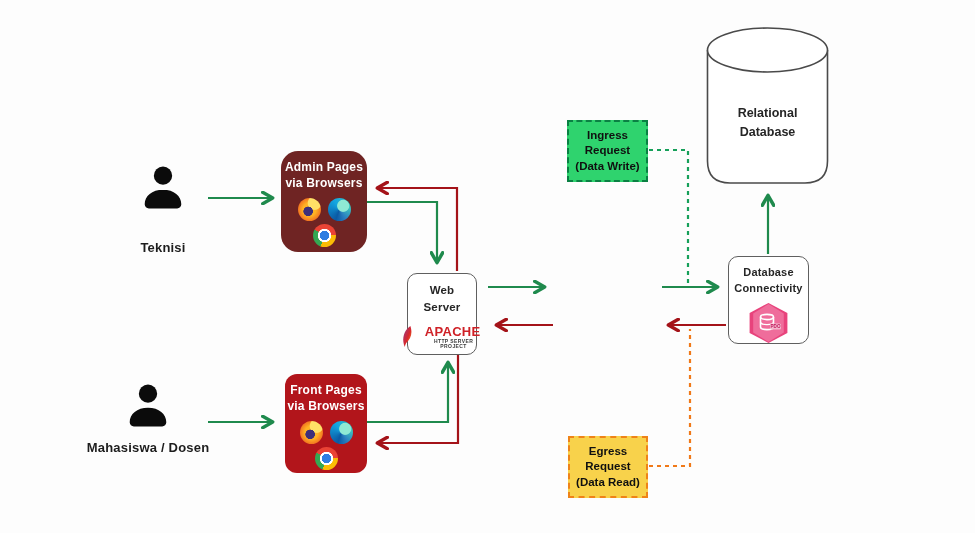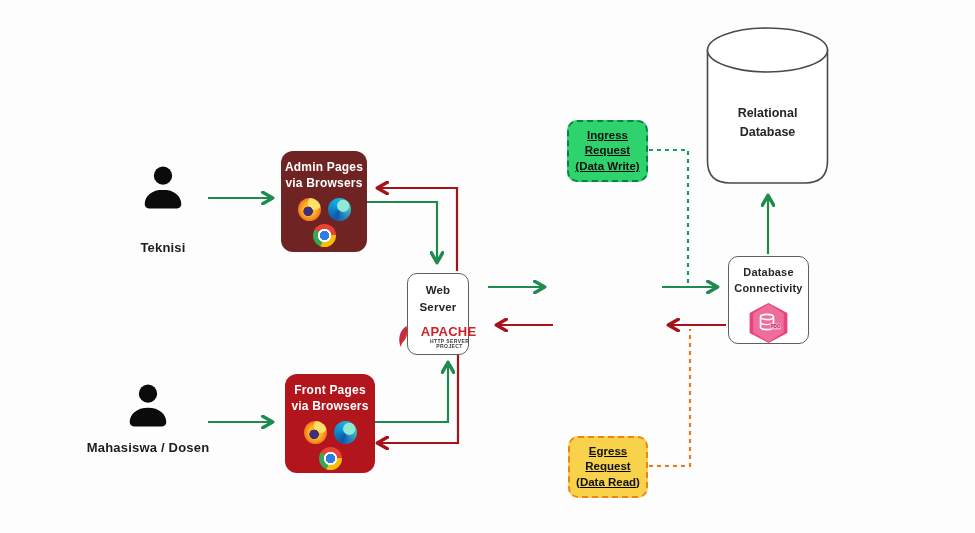--- a/index.html
+++ b/index.html
@@ -53,24 +53,23 @@
     color:#222;text-align:center;
   }
   .node .nt{font-size:11.5px;font-weight:700;line-height:1.45;color:#262626;letter-spacing:.2px;}
 
   .apache{display:flex;align-items:center;gap:12px;margin-top:8px;}
   .apache-txt{display:flex;flex-direction:column;align-items:flex-start;line-height:1;}
   .apache-name{font-size:13px;font-weight:700;color:#cf2127;letter-spacing:.3px;}
   .apache-sub{font-size:5px;font-weight:700;color:#3a3a3a;letter-spacing:.4px;margin-top:1px;}
 
   .callout{
-    border-radius:10px;box-sizing:border-box;
+    border-radius:0;box-sizing:border-box;
     display:flex;flex-direction:column;align-items:center;justify-content:center;
     text-align:center;
-    text-decoration:underline;
   }
   .callout .ct{font-size:11.5px;font-weight:700;color:#101010;line-height:1.35;}
   .callout.ingress{background:var(--ingress-bg,#2fd36e);border:2px dashed var(--ingress-border,#0a8043);}
   .callout.egress{background:var(--egress-bg,#f8d24b);border:2px dashed var(--egress-border,#ef8318);}
 
   .cyl-label{position:absolute;left:0;right:0;text-align:center;font-size:12.5px;font-weight:700;color:#262626;line-height:1.5;}
 
   .pdo-hex{
     width:42px;height:46px;margin-top:6px;
     clip-path:polygon(50% 0,95% 25%,95% 75%,50% 100%,5% 75%,5% 25%);
@@ -127,49 +126,49 @@
   </div>
 
   <div class="abs actor" style="left:78px;top:382px;">
     <svg width="50" height="52" viewBox="0 0 24 25">
       <circle cx="12" cy="5.6" r="4.4" fill="#0b0b0b"></circle>
       <path d="M12 12.4c-5.3 0-8.8 3-8.8 7 0 1.1.9 2 2 2h13.6c1.1 0 2-.9 2-2 0-4-3.5-7-8.8-7z" fill="#0b0b0b"></path>
     </svg>
     <div class="actor-label">Mahasiswa / Dosen</div>
   </div>
 
-  <div class="abs browser-box" style="left:281px;top:151px;width:86px;height:101px;background:var(--admin-box-bg,#6f2423);">
+  <div class="abs browser-box" style="left:281px;top:151px;width:86px;height:101px;background:var(--admin-box-bg,#6f2423);border-radius:17px;">
     <div class="bt">
       <div>Admin Pages</div>
       <div>via Browsers</div>
     </div>
     <div class="icons-row">
       <div class="bicon icon-firefox"></div>
       <div class="bicon icon-edge"></div>
     </div>
     <div class="icons-row2">
       <div class="bicon icon-chrome"></div>
     </div>
   </div>
 
-  <div class="abs browser-box" style="left:285px;top:374px;width:90px;height:99px;background:var(--front-box-bg,#b2151b);">
+  <div class="abs browser-box" style="left:285px;top:374px;width:82px;height:99px;background:var(--front-box-bg,#b2151b);">
     <div class="bt">
       <div>Front Pages</div>
       <div>via Browsers</div>
     </div>
     <div class="icons-row">
       <div class="bicon icon-firefox"></div>
       <div class="bicon icon-edge"></div>
     </div>
     <div class="icons-row2">
       <div class="bicon icon-chrome"></div>
     </div>
   </div>
 
-  <div class="abs node" style="left:407px;top:273px;width:62px;height:82px;padding-top:8px;">
+  <div class="abs node" style="left:407px;top:273px;width:70px;height:82px;padding-top:8px;">
     <div class="nt">
       <div>Web</div>
       <div>Server</div>
     </div>
     <div class="apache">
       <svg width="13" height="27" viewBox="0 0 20 40">
         <defs>
           <linearGradient id="fg" x1="0" y1="0" x2="1" y2="1">
             <stop offset="0" stop-color="#8b3c8f"></stop>
             <stop offset=".55" stop-color="#d9262b"></stop>

